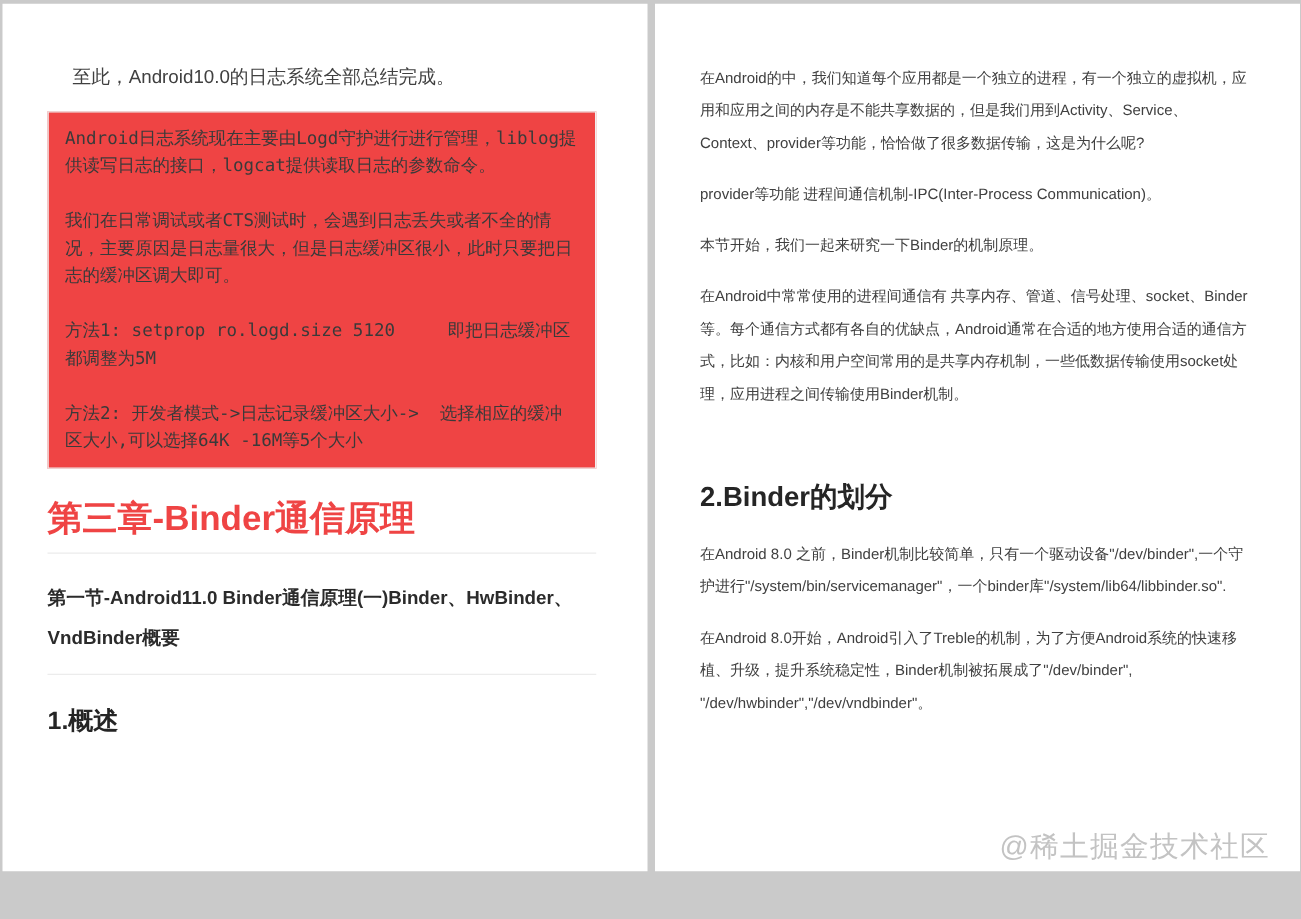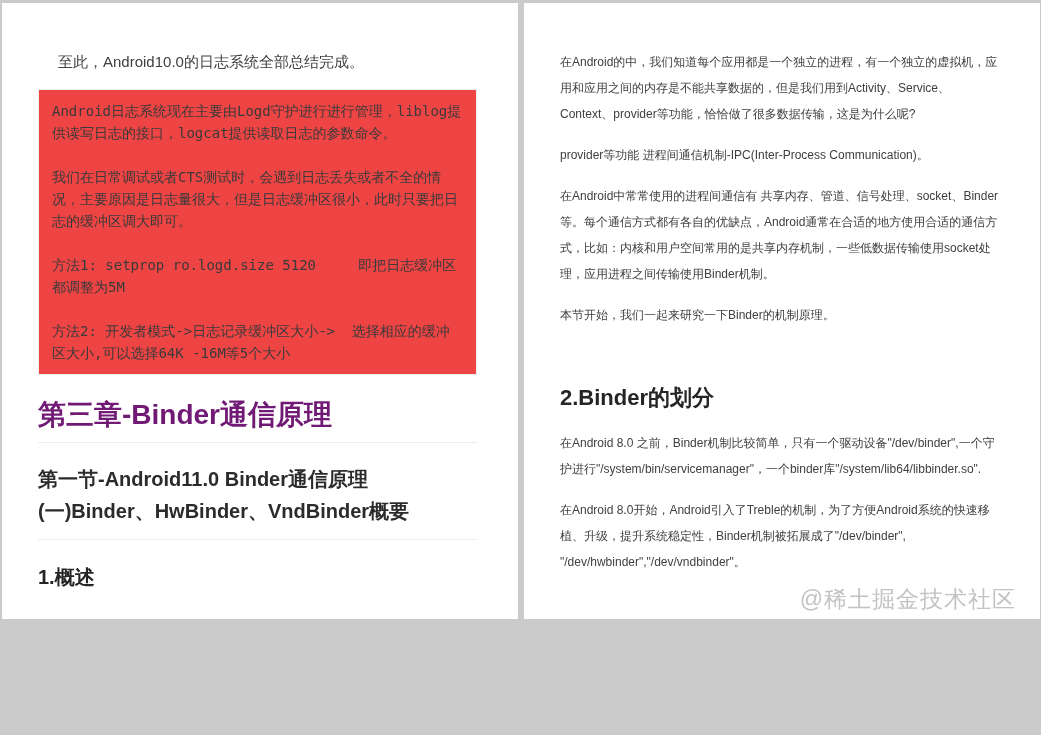--- a/index.html
+++ b/index.html
@@ -4,21 +4,21 @@
 <style>
   html,body{margin:0;padding:0;}
   body{
     width:1041px;height:735px;
     background:#cacaca;
     position:relative;
     font-family:"Liberation Sans","DejaVu Sans",sans-serif;
     overflow:hidden;
   }
   .page{
-    position:absolute;top:3px;height:616px;width:516px;
+    position:absolute;top:3px;height:694px;width:516px;
     background:#ffffff;
     box-sizing:border-box;
   }
   .page-left{left:2px;padding:46px 41px 0 36px;}
   .page-right{left:524px;padding:46px 40px 0 36px;}
   .intro{
     margin:0;
     font-size:15px;line-height:26px;color:#404040;
     text-indent:20px;
   }
@@ -27,27 +27,27 @@
     background:#ef4444;
     border:1px solid #efefef;
     padding:10px 13px;
     font-family:"DejaVu Sans Mono","Liberation Mono",monospace;
     font-size:14px;line-height:22px;color:#3a3a3a;
     white-space:pre-wrap;
     word-break:break-all;
   }
   h1.chapter{
     margin:22px 0 0 0;
-    font-size:28px;line-height:36px;color:#701a75;
+    font-size:28px;line-height:36px;color:#ef4444;
     padding-bottom:9px;border-bottom:1px solid #ececec;
     font-weight:bold;
   }
   h2.section{
     margin:20px 0 0 0;
-    font-size:20px;line-height:32px;color:#2b2b2b;
+    font-size:15px;line-height:32px;color:#2b2b2b;
     padding-bottom:12px;border-bottom:1px solid #ececec;
     font-weight:bold;
   }
   h3.subhead{
     margin:24px 0 0 0;
     font-size:20px;line-height:26px;color:#252525;
     font-weight:bold;
   }
   h3.subhead-division{
     margin:56px 0 4px 0;
@@ -87,23 +87,23 @@
     <h2 class="section">第一节-Android11.0 Binder通信原理(一)Binder、HwBinder、VndBinder概要</h2>
 
     <h3 class="subhead">1.概述</h3>
   </section>
 
   <section class="page page-right">
     <p class="body-p">在Android的中，我们知道每个应用都是一个独立的进程，有一个独立的虚拟机，应用和应用之间的内存是不能共享数据的，但是我们用到Activity、Service、Context、provider等功能，恰恰做了很多数据传输，这是为什么呢?</p>
 
     <p class="body-p">provider等功能 进程间通信机制-IPC(Inter-Process Communication)。</p>
 
+    <p class="body-p">本节开始，我们一起来研究一下Binder的机制原理。</p>
+
     <p class="body-p">在Android中常常使用的进程间通信有 共享内存、管道、信号处理、socket、Binder等。每个通信方式都有各自的优缺点，Android通常在合适的地方使用合适的通信方式，比如：内核和用户空间常用的是共享内存机制，一些低数据传输使用socket处理，应用进程之间传输使用Binder机制。</p>
-
-    <p class="body-p">本节开始，我们一起来研究一下Binder的机制原理。</p>
 
     <h3 class="subhead-division">2.Binder的划分</h3>
 
     <p class="body-p after-head">在Android 8.0 之前，Binder机制比较简单，只有一个驱动设备"/dev/binder",一个守护进行"/system/bin/servicemanager"，一个binder库"/system/lib64/libbinder.so".</p>
 
     <p class="body-p">在Android 8.0开始，Android引入了Treble的机制，为了方便Android系统的快速移植、升级，提升系统稳定性，Binder机制被拓展成了"/dev/binder", "/dev/hwbinder","/dev/vndbinder"。</p>
 
     <div class="watermark">@稀土掘金技术社区</div>
   </section>
 

